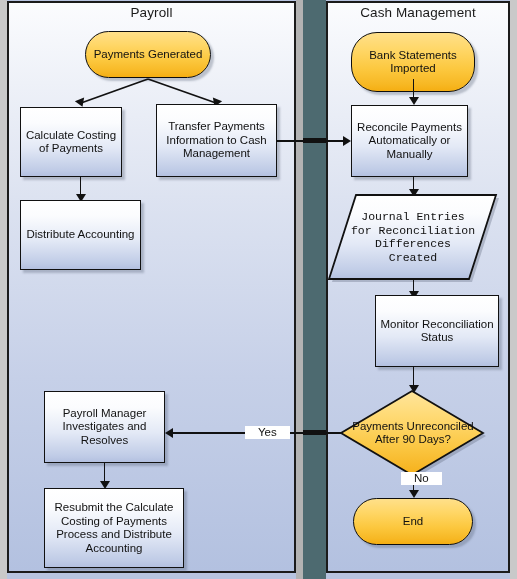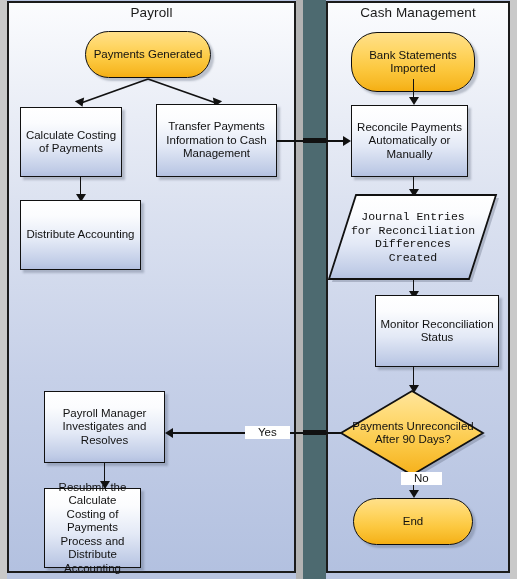--- a/index.html
+++ b/index.html
@@ -107,21 +107,21 @@
     <span class="lbl">Payroll Manager Investigates and Resolves</span>
   </div>
 
   <div class="node proc" style="left:20px;top:200px;width:121px;height:70px;">
     <span class="lbl">Distribute Accounting</span>
   </div>
 
   <div class="ln lnv" style="left:103.5px;top:463px;height:24px;"></div>
   <div class="arrow-d" style="left:99.5px;top:481px;"></div>
 
-  <div class="node proc" style="left:44px;top:488px;width:97px;height:80px;">
+  <div class="node proc" style="left:44px;top:488px;width:140px;height:80px;">
     <span class="lbl">Resubmit the Calculate Costing of Payments Process and Distribute Accounting</span>
   </div>
 
   <div class="node term" style="left:351px;top:32px;width:124px;height:60px;">
     <span class="lbl">Bank Statements Imported</span>
   </div>
 
   <div class="ln lnv" style="left:412.5px;top:79px;height:20px;"></div>
   <div class="arrow-d" style="left:408.5px;top:97px;"></div>
 

